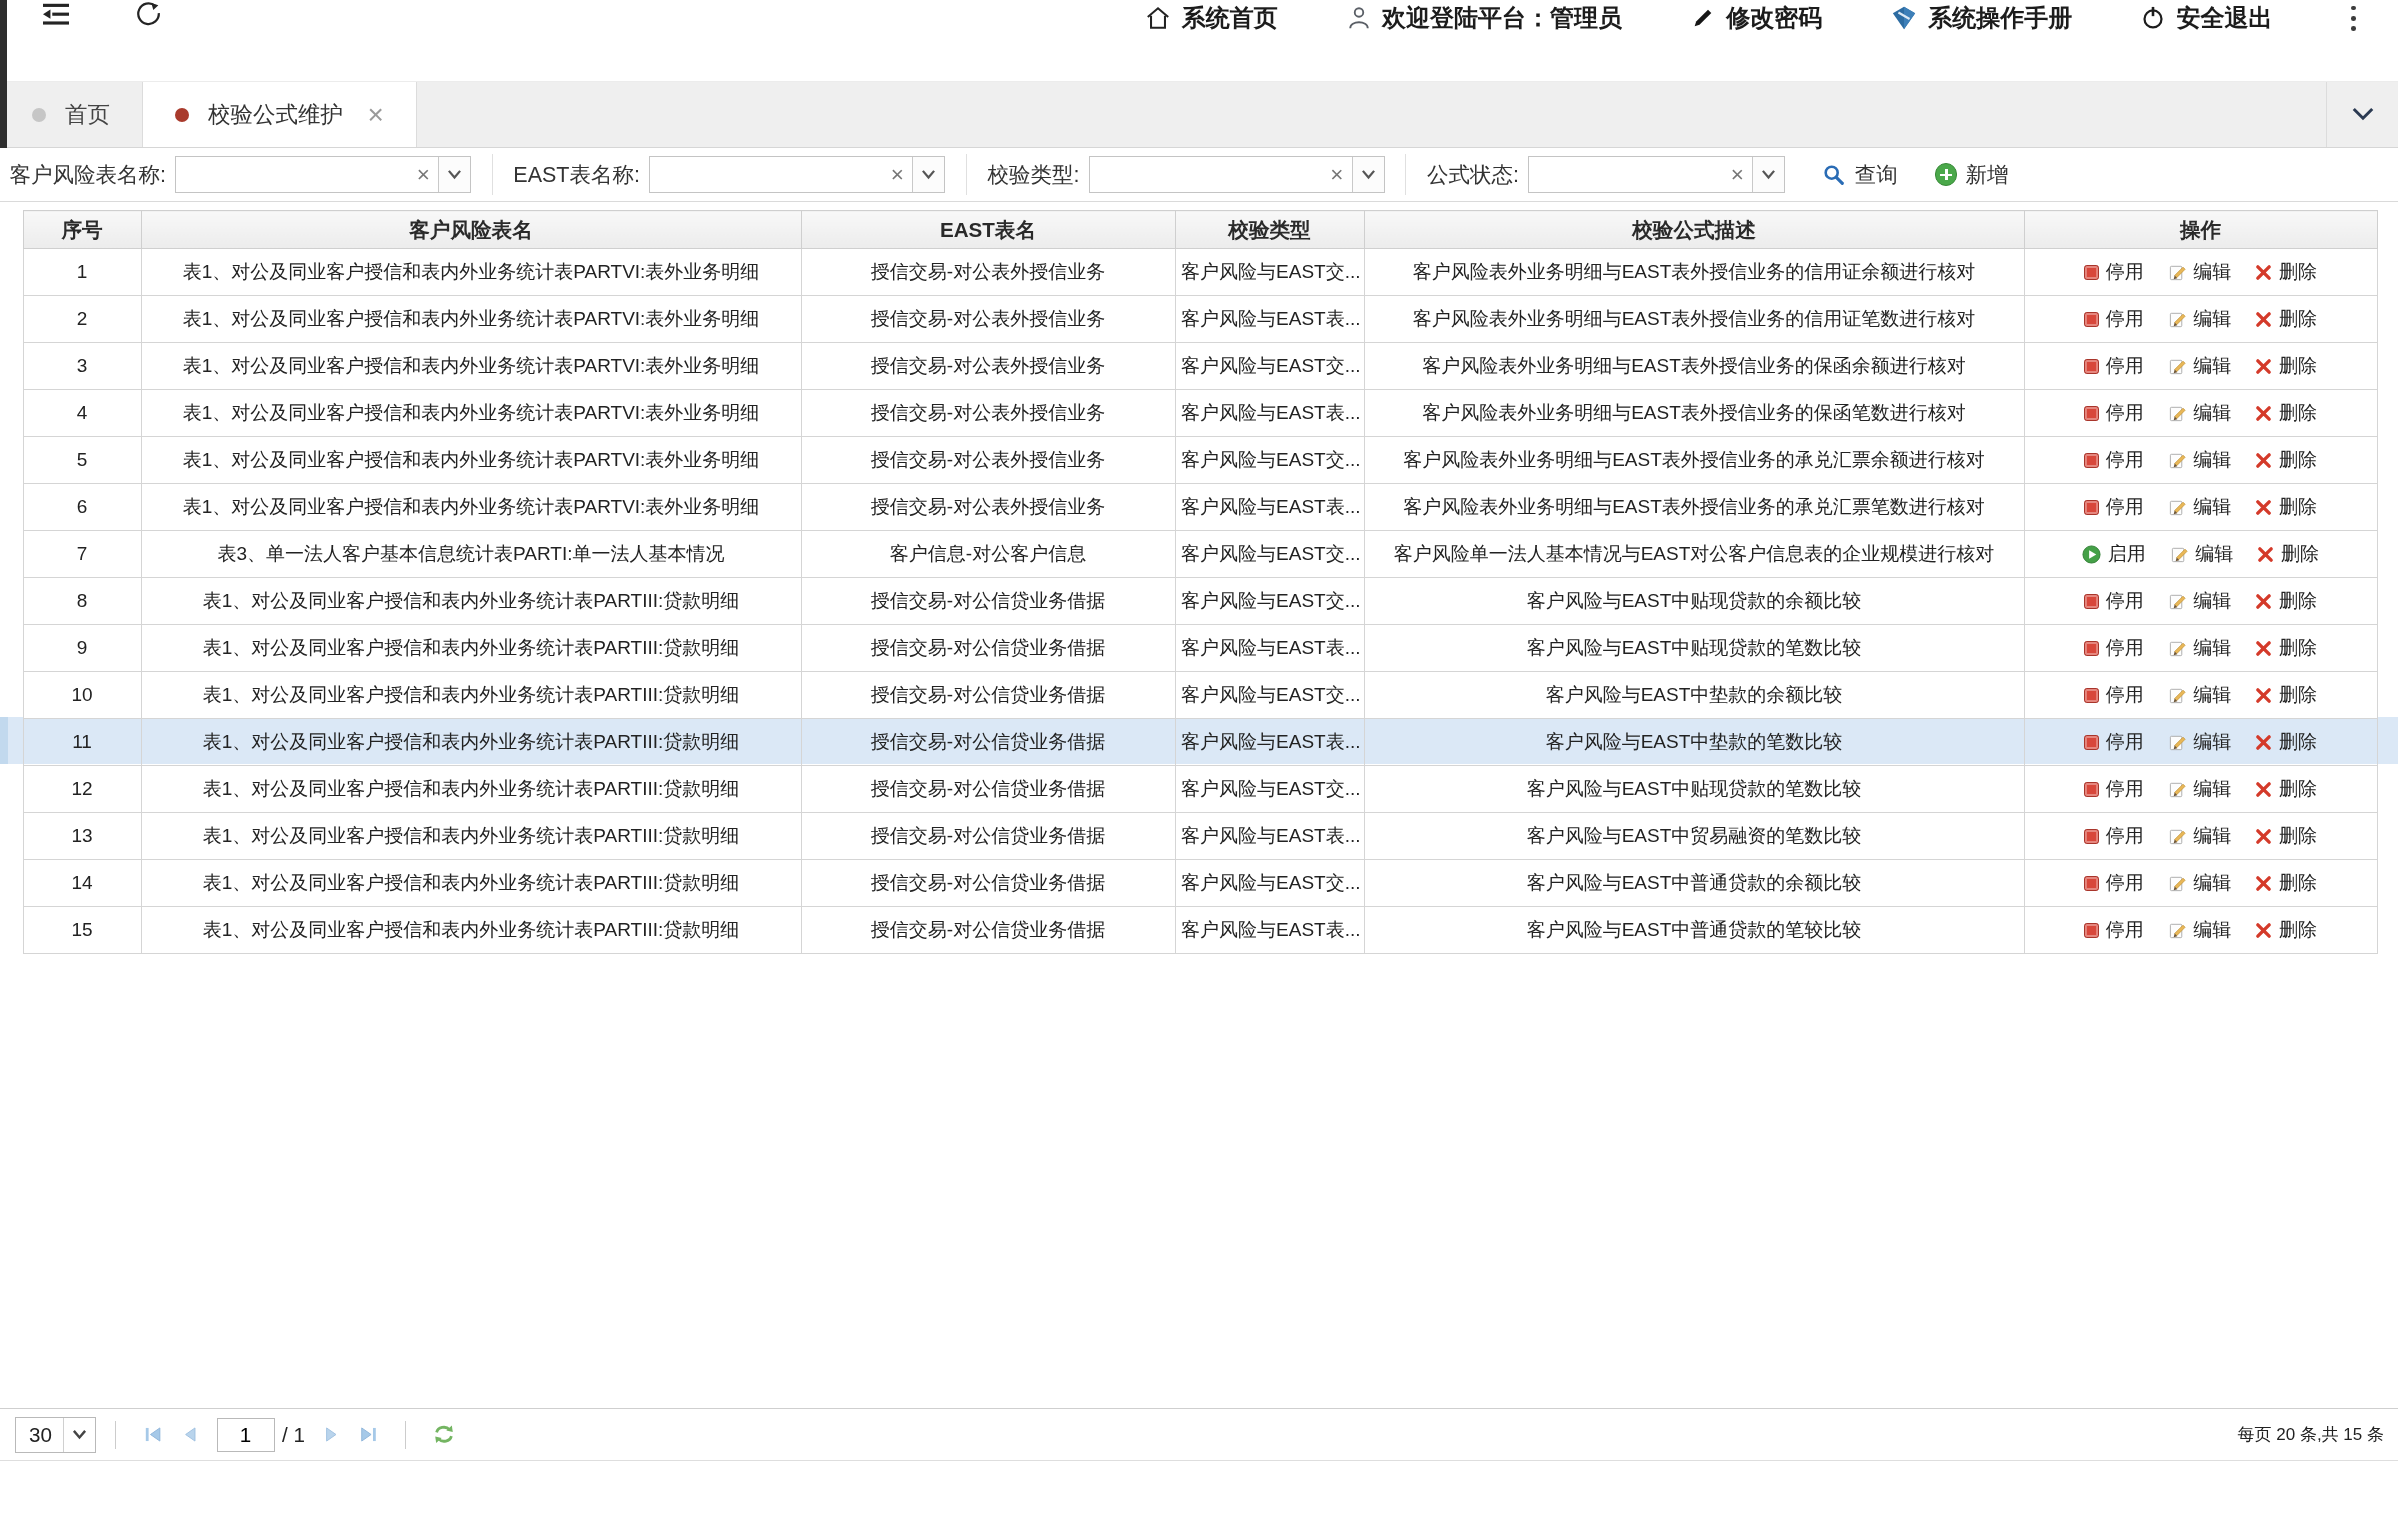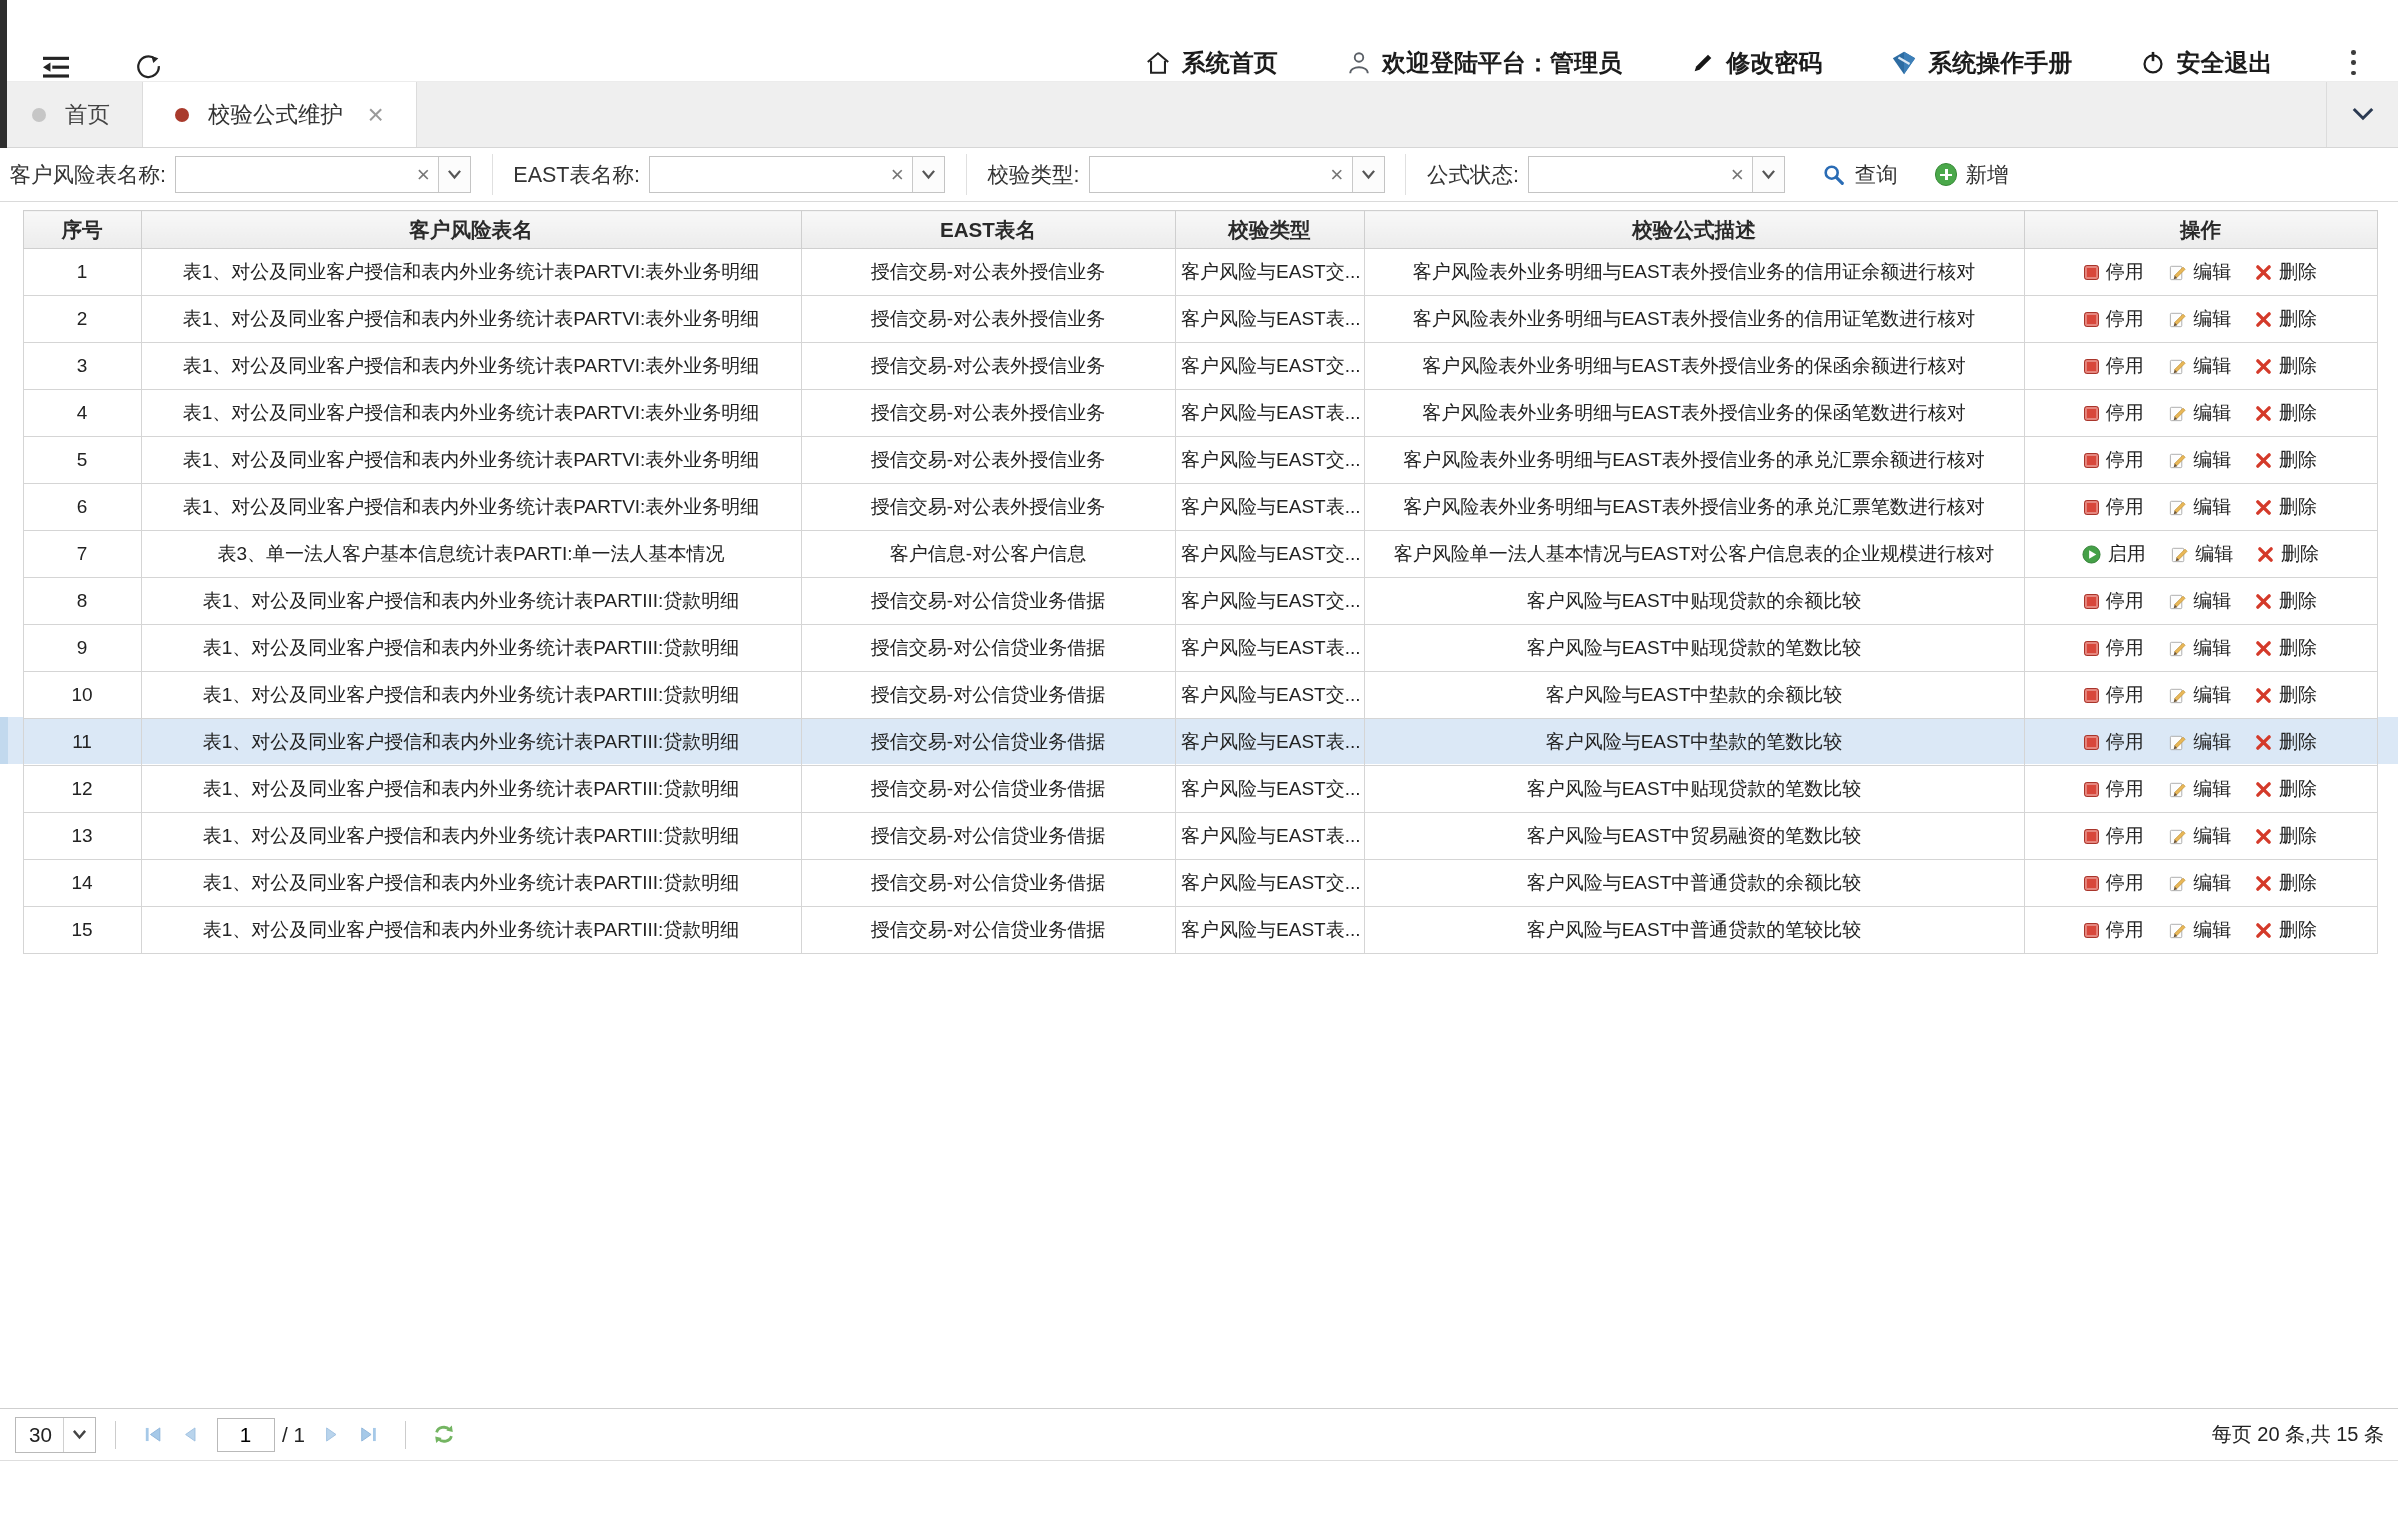--- a/index.html
+++ b/index.html
@@ -1,20 +1,20 @@
 <!DOCTYPE html>
 <html style="font-size:15px"><head>
 <meta charset="utf-8">
 <style>
   * { margin:0; padding:0; box-sizing:border-box; }
   html,body { width:2399px; height:1521px; background:#fff; font-family:"Liberation Sans", sans-serif; color:#222; overflow:hidden; }
   .page { position:relative; width:2399px; height:1521px; }
 
   
-  .topbar { position:absolute; left:0; top:0; width:2399px; height:82px; background:#fff; display:flex; align-items:flex-end; justify-content:space-between; padding:0 34px 0 41px; border-bottom:0.9px solid #ececec; }
+  .topbar { position:absolute; left:0; top:0; width:2399px; height:82px; background:#fff; display:flex; align-items:flex-start; justify-content:space-between; padding:0 34px 0 41px; border-bottom:0.9px solid #ececec; }
   .topbar-left { display:flex; align-items:center; gap:64px; }
   .icon-btn { display:flex; align-items:center; justify-content:center; cursor:pointer; }
   .topbar-right { display:flex; align-items:center; gap:69px; }
   .menu-item { display:flex; align-items:center; gap:11.2px; font-size:24px; font-weight:600; color:#1c1c1c; cursor:pointer; white-space:nowrap; }
   .v-dots { display:flex; flex-direction:column; gap:5.6px; padding:5.6px 9.4px; cursor:pointer; }
   .v-dots i { width:4.7px; height:4.7px; border-radius:50%; background:#3c3c3c; }
 
   
   .edge-strip { position:absolute; left:0; top:0; width:6.6px; height:148px; background:#2e2e2e; z-index:5; }
 
@@ -55,21 +55,21 @@
 
   
   .pagebar { position:absolute; left:0; top:1408px; width:2399px; height:53px; background:#fff; border-top:0.9px solid #cfcfcf; border-bottom:0.9px solid #dedede; display:flex; align-items:center; padding:0 15px; }
   .psize { display:flex; align-items:center; height:36px; border:0.9px solid #b9b9b9; background:#fff; cursor:pointer; }
   .psize .val { font-size:20.6px; padding:0 11.2px 0 13px; }
   .psize .dd { width:32px; align-self:stretch; display:flex; align-items:center; justify-content:center; border-left:0.9px solid #d0d0d0; }
   .pg-sep { width:0.9px; height:28px; background:#ccc; margin:0 19px; }
   .pg-btn { display:flex; align-items:center; justify-content:center; width:37px; height:36px; cursor:pointer; }
   .pg-input { width:58px; height:34px; border:0.9px solid #b9b9b9; text-align:center; font-size:20.6px; font-family:"Liberation Sans", sans-serif; outline:none; margin:0 7.5px; }
   .pg-total { font-size:20.6px; color:#222; margin-right:7.5px; }
-  .pg-summary { margin-left:auto; font-size:20px; color:#222; white-space:nowrap; }
+  .pg-summary { margin-left:auto; font-size:17px; color:#222; white-space:nowrap; }
 
   
   .footer { position:absolute; left:0; top:1462px; width:2399px; height:59px; background:#fbfbfb; display:flex; align-items:center; justify-content:center; font-size:21.5px; color:#333; }
 </style>
 </head>
 <body>
 
 <div class="page">
   <div class="edge-strip"></div>
 

